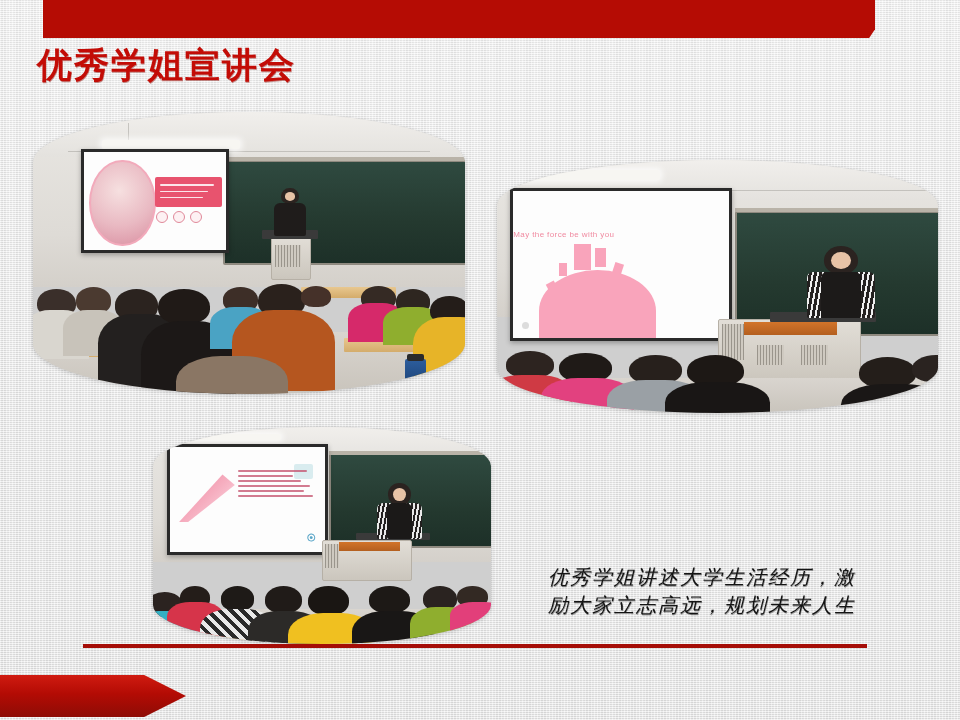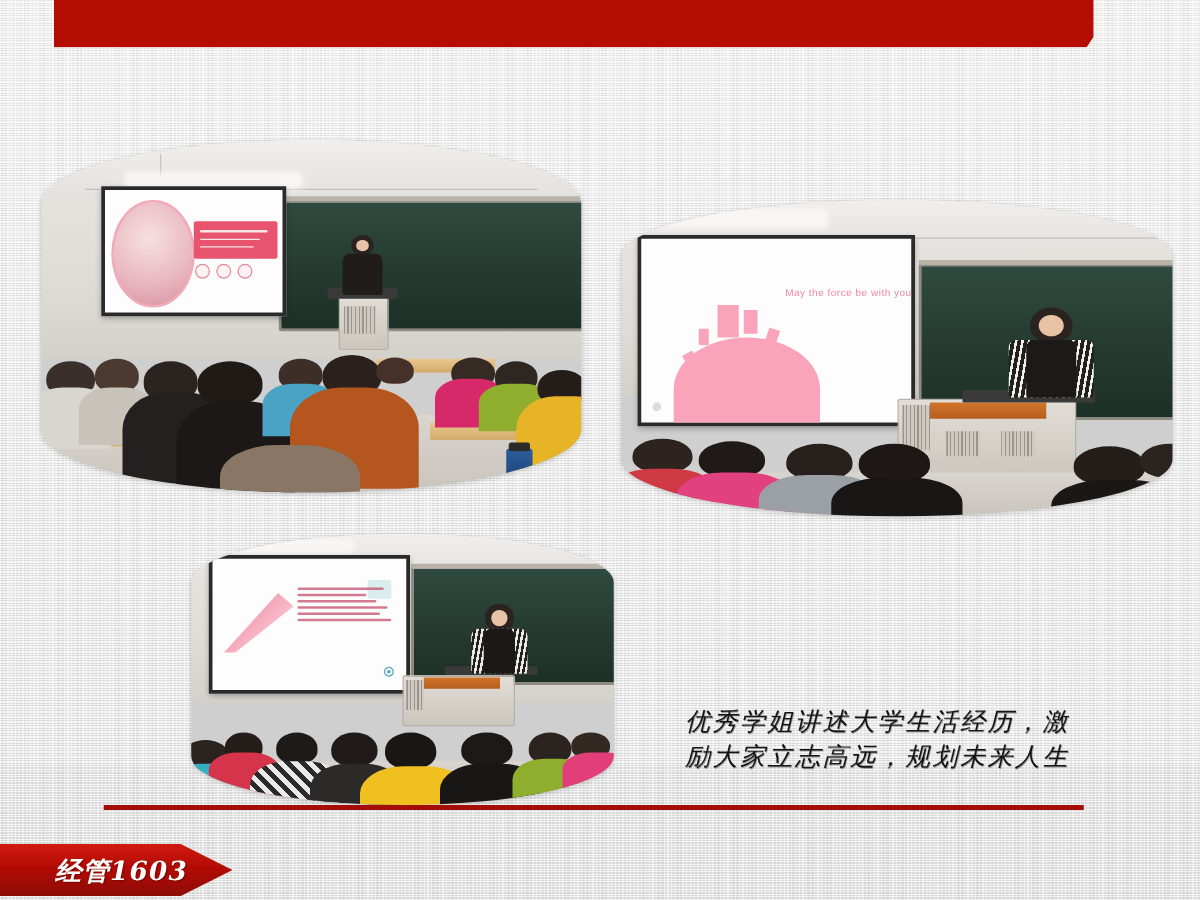--- a/index.html
+++ b/index.html
@@ -96,21 +96,21 @@
   .bottle      { position: absolute; background: linear-gradient(180deg,#2d5e9e 0%,#1d4478 100%); border-radius: 2px 2px 3px 3px; }
   .bottle-cap  { position: absolute; background: #2b2b2b; border-radius: 2px; }
 
   
   .slide1-left  { position: absolute; left: 4%;  top: 8%;  width: 44%; height: 84%; border-radius: 50%; background: radial-gradient(circle at 45% 35%, #f6e0e0 0%, #e9b9c2 55%, #d98ea0 100%); border: 2px solid #f2aabb; }
   .slide1-right { position: absolute; right: 3%; top: 26%; width: 47%; height: 30%; background: #e8536e; border-radius: 2px; }
   .slide1-bar   { position: absolute; background: rgba(255,255,255,0.85); height: 2px; border-radius: 1px; }
   .slide1-dots  { position: absolute; right: 5%; top: 60%; display: flex; gap: 8%; width: 44%; }
   .slide1-dot   { width: 10px; height: 10px; border-radius: 50%; border: 1px solid #e0899a; background: #fdf1f3; }
 
-  .slide2-text  { position: absolute; left: 0; right: 0; top: 27%; text-align: right; color: #f08aa0; font-size: 8px; letter-spacing: 0.4px; font-family: "Liberation Sans", sans-serif; }
+  .slide2-text  { position: absolute; left: 0; right: 0; top: 27%; text-align: left; color: #f08aa0; font-size: 8px; letter-spacing: 0.4px; font-family: "Liberation Sans", sans-serif; }
   .slide2-hill  { position: absolute; left: 12%; bottom: -10%; width: 54%; height: 56%; background: #f9a4bb; border-radius: 50% 50% 0 0; }
   .bldg         { position: absolute; background: #f9a4bb; }
   .slide2-mark  { position: absolute; left: 4%; bottom: 6%; width: 7px; height: 7px; border-radius: 50%; background: #dcdcdc; }
 
   .slide3-pencil{ position: absolute; left: 6%; top: 26%; width: 36%; height: 46%; background: linear-gradient(135deg,#ef7b96 0%,#f7b7c7 60%,#ffffff 100%); clip-path: polygon(0 100%, 78% 0, 100% 22%, 16% 100%); }
   .slide3-lines { position: absolute; left: 44%; top: 22%; width: 48%; }
   .slide3-line  { height: 2px; background: #c34f6b; margin-bottom: 3px; border-radius: 1px; opacity: 0.75; }
   .slide3-box   { position: absolute; right: 8%; top: 16%; width: 12%; height: 14%; background: #d9ecef; border-radius: 2px; }
   .slide3-logo  { position: absolute; right: 6%; bottom: 8%; color: #5aa6c8; font-size: 9px; font-weight: bold; }
 
@@ -162,20 +162,21 @@
     text-shadow: 1px 1px 1px rgba(90,0,0,0.55);
   }
 </style>
 </head>
 <body>
 
 <div id="slide">
 
   <div class="top-banner"></div>
 
+  <div class="slide-title">优秀学姐宣讲会</div>
 
   <div class="photo oval" id="photo1">
     <div class="scene">
       <div class="wall"></div>
       <div class="ceiling"></div>
       <div class="ceil-line" style="left:8%;top:14%;width:84%;"></div>
       <div class="ceil-line" style="left:22%;top:4%;width:1px;height:10%;"></div>
       <div class="lamp" style="left:16%;top:10%;width:32%;height:3%;"></div>
 
       <div class="board" style="left:44%;top:17%;width:56%;height:36%;"></div>
@@ -351,15 +352,14 @@
   </div>
 
   <div class="caption">
     <div>优秀学姐讲述大学生活经历，激</div>
     <div>励大家立志高远，规划未来人生</div>
   </div>
 
   <div class="red-rule"></div>
 
   <div class="bottom-tag"></div>
-  <div class="bottom-tag-label">经管1603</div>
 
 </div>
 
 </body></html>

